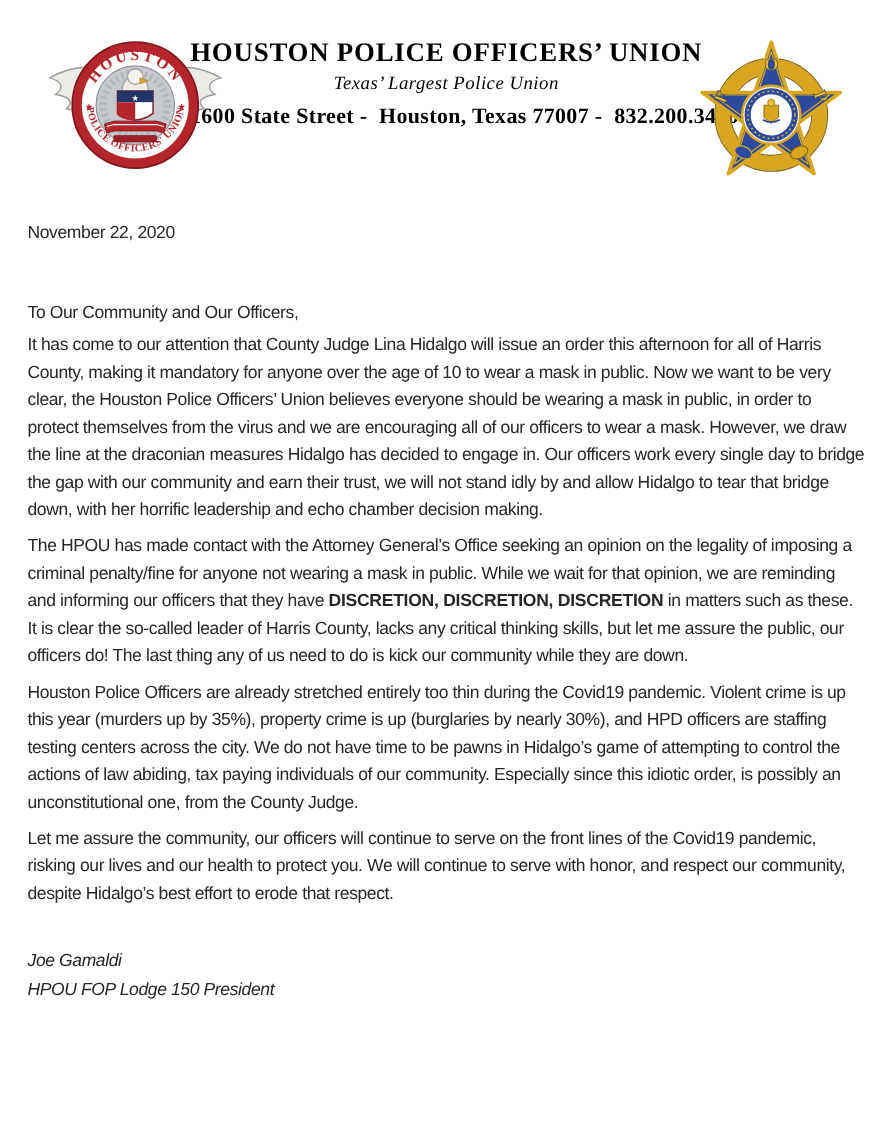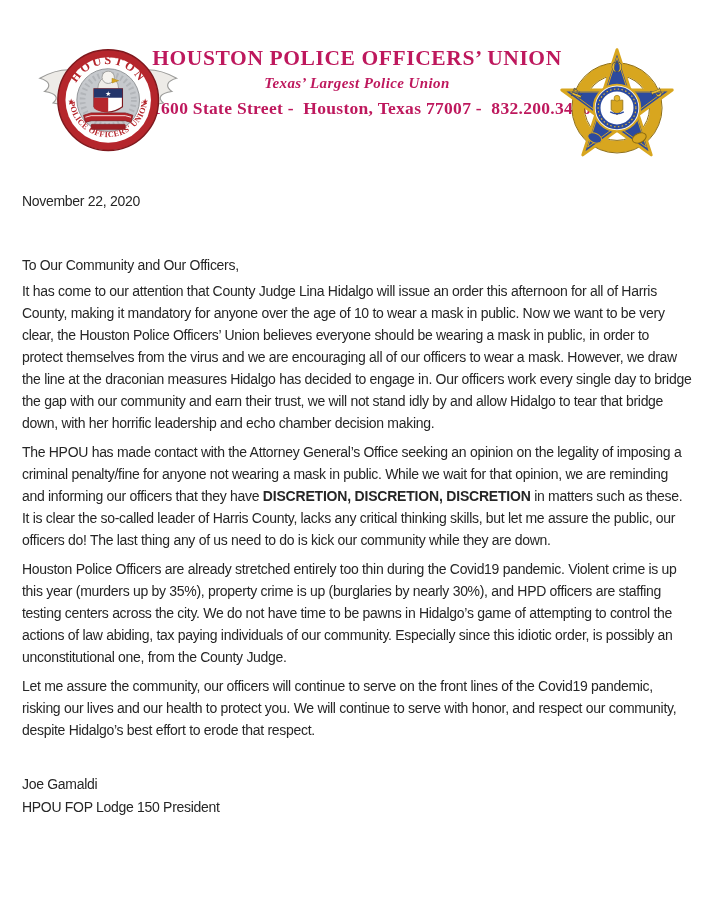--- a/index.html
+++ b/index.html
@@ -13,55 +13,55 @@
     padding: 0 22px;
     overflow: hidden;
     font-family: "Liberation Sans", sans-serif;
     color: #262626;
   }
 
   
   .letterhead { position: relative; height: 152px; }
   .lh-text {
     text-align: center;
-    margin: 16px 130px;
+    margin: 0 130px;
     padding-top: 30px;
     font-family: "Liberation Serif", serif;
-    color: #be185d;
+    color: #000000;
     white-space: nowrap;
   }
   .lh-title {
     font-size: 21.5px;
     font-weight: bold;
     letter-spacing: 0.6px;
   }
   .lh-subtitle {
     font-size: 15px;
     font-style: italic;
-    font-weight: bold;
+    font-weight: normal;
     margin-top: 4px;
     letter-spacing: 0.4px;
   }
   .lh-address {
     font-size: 17.5px;
     font-weight: bold;
     margin-top: 6px;
     letter-spacing: 0.3px;
   }
   .logo-left  { position: absolute; left: 14px;  top: 22px; width: 152px; height: 128px; }
   .logo-right { position: absolute; right: 12px; top: 26px; width: 126px; height: 126px; }
 
   
   .letter { font-size: 14px; letter-spacing: -0.3px; }
   .date-line   { margin: 22px 0 0 0; line-height: 22px; }
   .salutation  { margin: 42px 0 4px 0; line-height: 22px; }
   .para        { margin: 0 0 7px 0; line-height: 22px; }
   .para b      { letter-spacing: -0.2px; }
   .signature   { margin-top: 32px; }
-  .signature p { margin: 0; line-height: 23px; }
+  .signature p { margin: 0; line-height: 23px; font-style: italic; }
 </style>
 </head>
 <body>
 
 <div class="page">
 
   <header class="letterhead">
 
     <svg class="logo-left" viewBox="0 0 160 132" aria-hidden="true">
 

